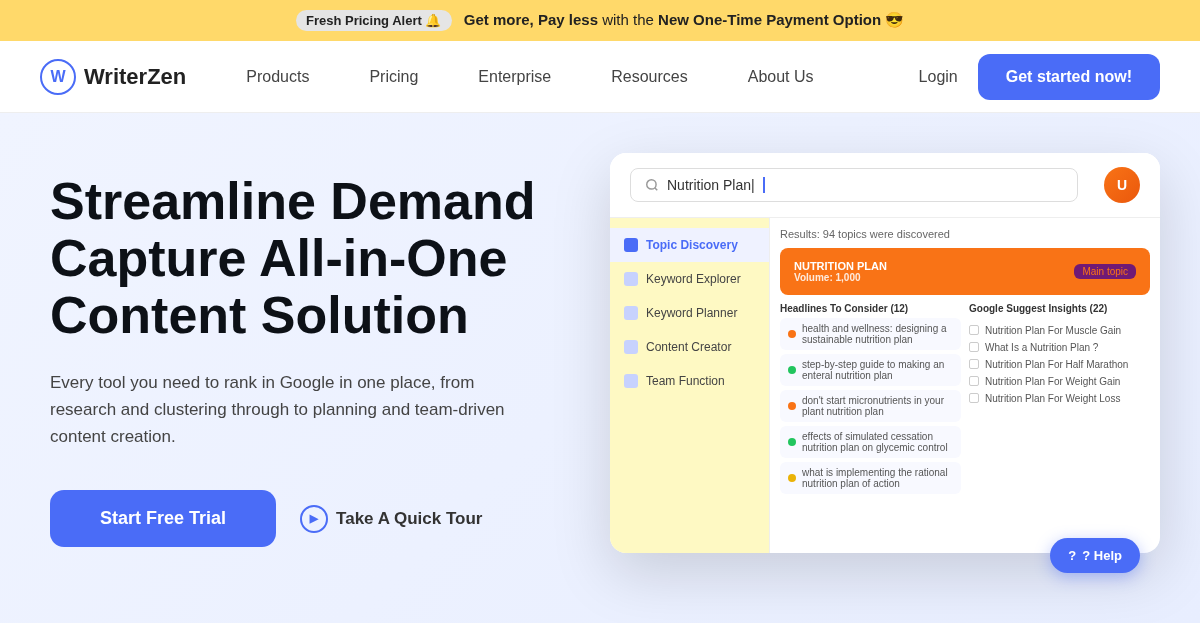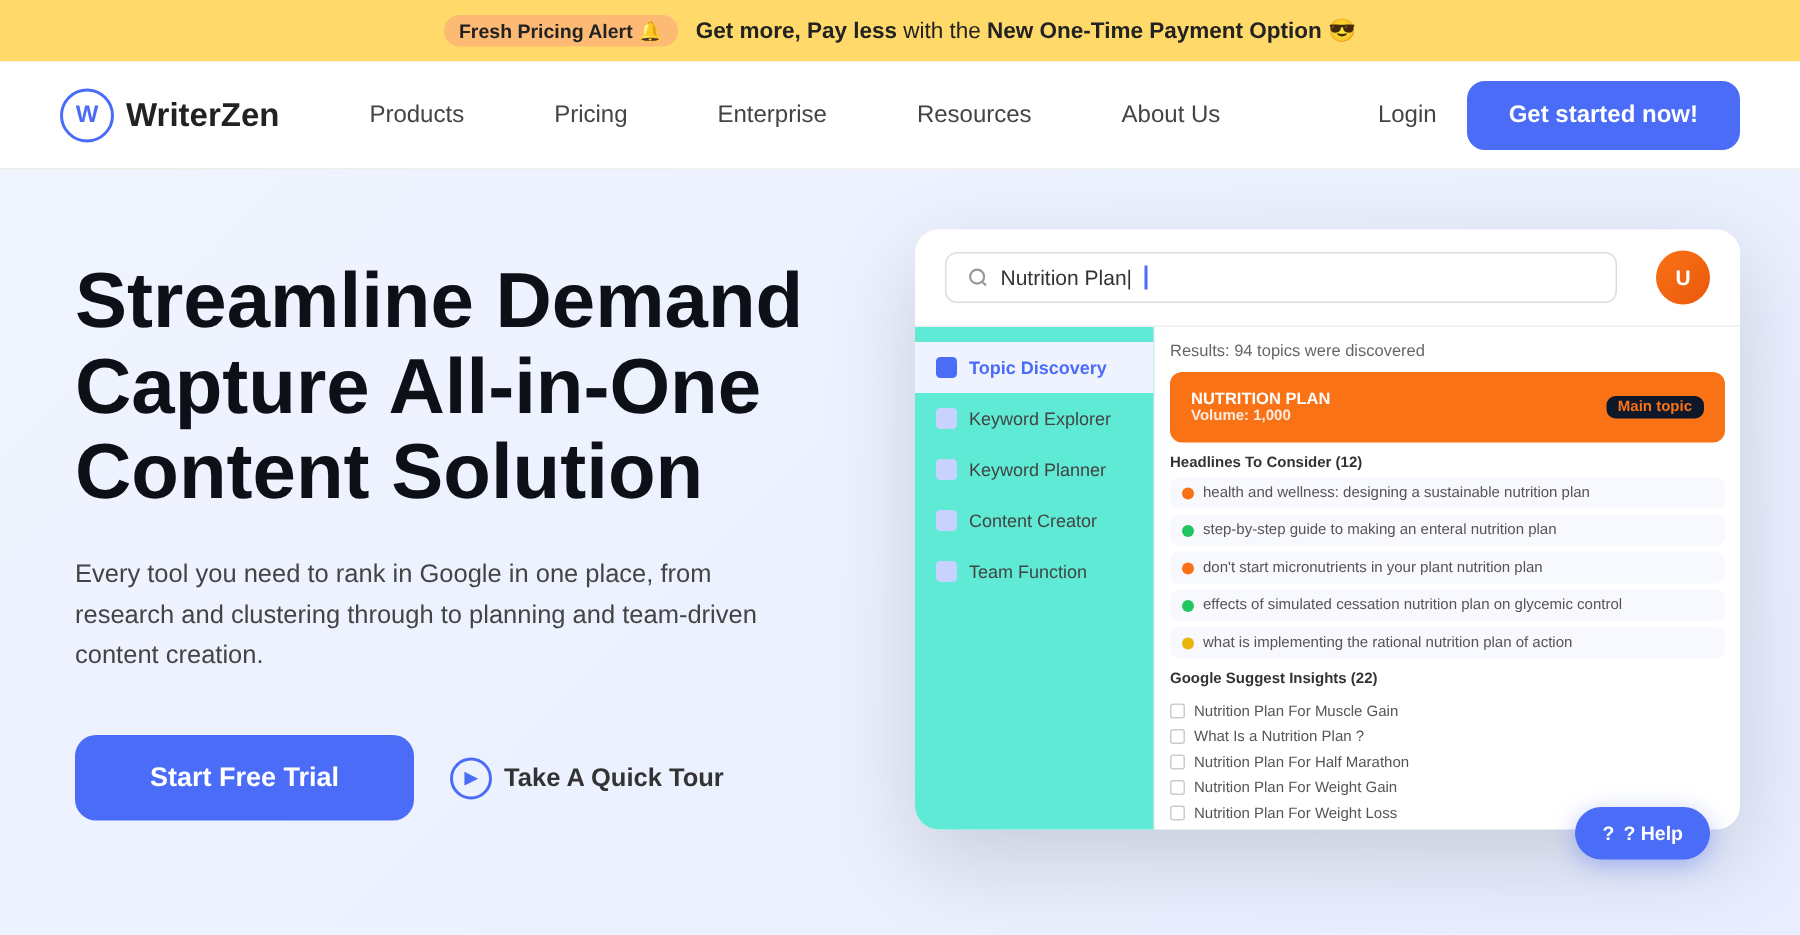--- a/index.html
+++ b/index.html
@@ -7,21 +7,21 @@
 
     
     .top-banner {
       background: #ffd96a;
       text-align: center;
       padding: 10px 20px;
       font-size: 15px;
       color: #222;
     }
     .top-banner .badge {
-      background: #fdba74;
+      background: #e5e5e5;
       border-radius: 20px;
       padding: 3px 10px;
       font-size: 13px;
       font-weight: 600;
       margin-right: 8px;
       display: inline-block;
     }
 
     
     .navbar {
@@ -211,21 +211,21 @@
       font-weight: 700;
       font-size: 14px;
     }
 
     .app-body {
       display: flex;
       height: calc(100% - 55px);
     }
     .app-sidebar {
       width: 160px;
-      background: #5eead4;
+      background: #fef9c3;
       padding: 10px 0;
       border-right: 1px solid #eee;
     }
     .sidebar-item-mock {
       padding: 10px 14px;
       font-size: 12px;
       color: #444;
       display: flex;
       align-items: center;
       gap: 8px;
@@ -264,26 +264,26 @@
       padding: 12px 14px;
       color: white;
       font-size: 11px;
       font-weight: 600;
       margin-bottom: 8px;
       display: flex;
       justify-content: space-between;
       align-items: center;
     }
     .nutrition-card-badge {
-      background: #0f172a;
+      background: #701a75;
       color: #f97316;
       border-radius: 6px;
       padding: 2px 8px;
       font-size: 10px;
-      font-weight: 700;
+      font-weight: 400;
     }
 
     .content-list {
       display: flex;
       flex-direction: column;
       gap: 4px;
     }
     .content-row {
       background: #f8f9ff;
       border-radius: 6px;
@@ -431,21 +431,21 @@
           </div>
 
           <div class="nutrition-card">
             <div>
               <div>NUTRITION PLAN</div>
               <div style="font-size:10px;opacity:0.85">Volume: 1,000</div>
             </div>
             <span class="nutrition-card-badge">Main topic</span>
           </div>
 
-          <div style="display:flex;gap:8px;flex-direction:column;">
+          <div style="display:flex;gap:8px;">
             <div style="flex:1;">
               <div class="suggest-title">Headlines To Consider (12)</div>
               <div class="content-list">
                 <div class="content-row">
                   <div class="content-row-badge" style="background:#f97316"></div>
                   <span>health and wellness: designing a sustainable nutrition plan</span>
                 </div>
                 <div class="content-row">
                   <div class="content-row-badge" style="background:#22c55e"></div>
                   <span>step-by-step guide to making an enteral nutrition plan</span>

